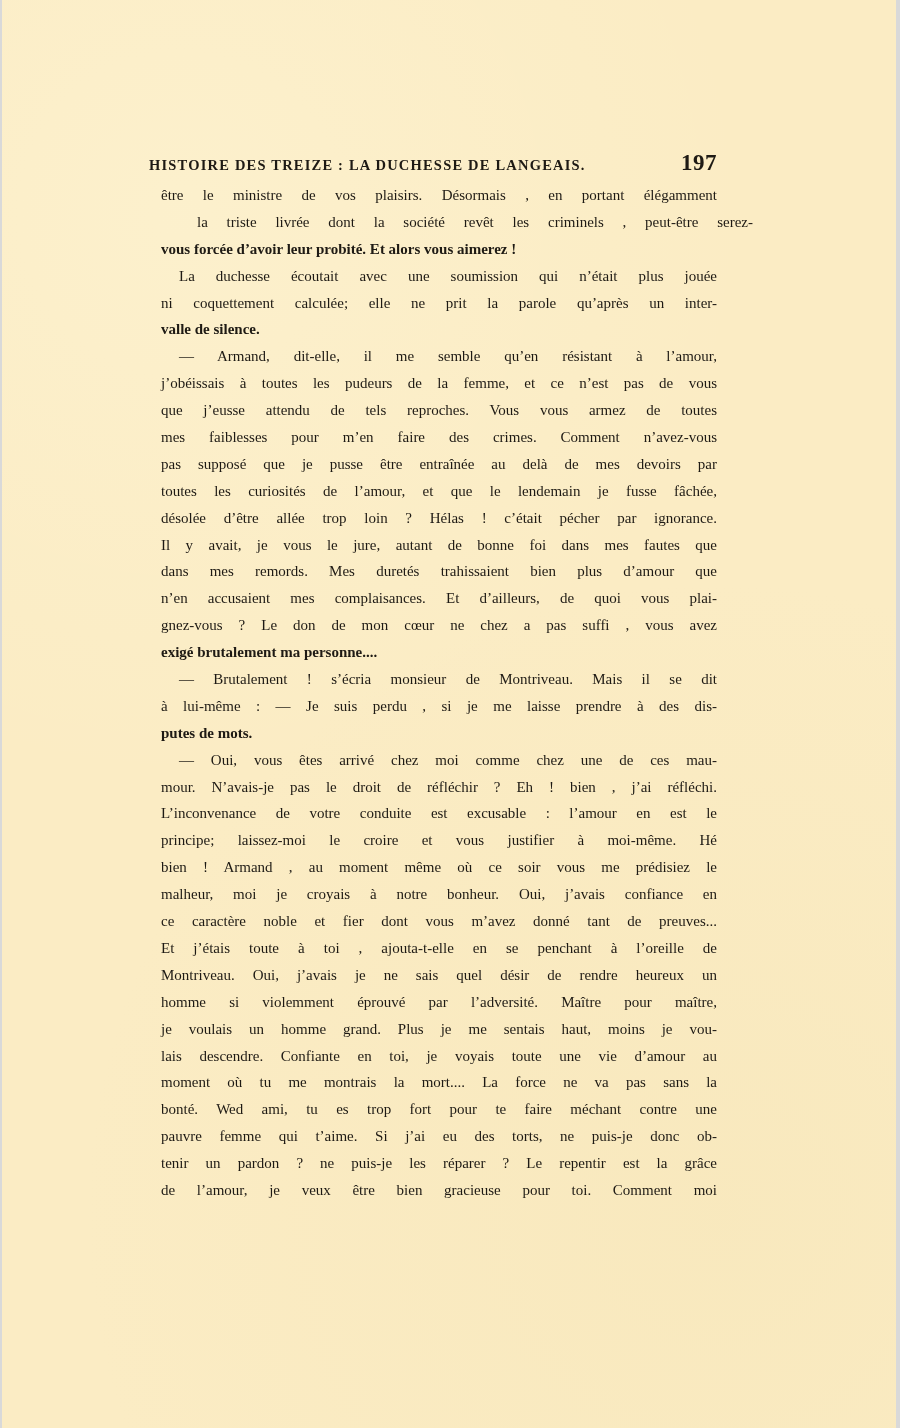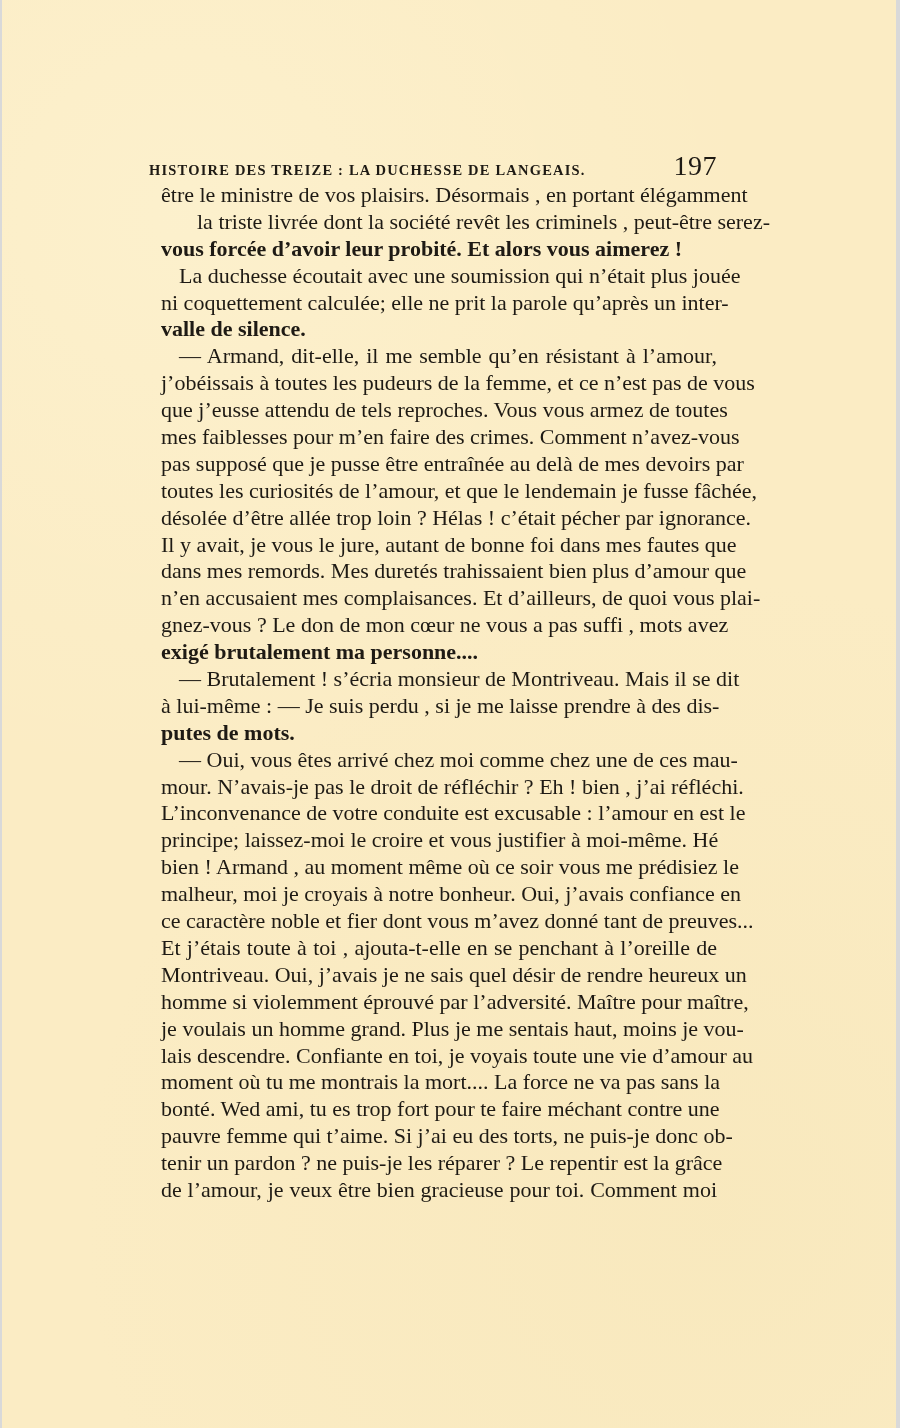--- a/index.html
+++ b/index.html
@@ -40,29 +40,29 @@
       font-family: "Liberation Serif", "DejaVu Serif", serif;
     }
     .running-title {
       font-size: 14.5px;
       font-weight: bold;
       letter-spacing: 1.2px;
       text-transform: uppercase;
       margin-left: -12px;
     }
     .page-number {
-      font-size: 28px;
-      font-weight: normal;
+      font-size: 23px;
+      font-weight: bold;
       letter-spacing: 0.5px;
     }
     .line {
       height: 26.9px;
       line-height: 26.9px;
       font-family: "Liberation Serif", "DejaVu Serif", serif;
-      font-size: 22px;
+      font-size: 15px;
       font-stretch: condensed;
       white-space: nowrap;
       text-align: justify;
       text-align-last: justify;
       transform-origin: left center;
     }
     .line.last {
       text-align-last: left;
       font-weight: bold;
     }
@@ -98,21 +98,21 @@
         <div class="line indent"><span style="width: 538px; display: inline-block;">— Armand, dit-elle, il me semble qu’en résistant à l’amour,</span></div>
         <div class="line"><span style="width: 556px; display: inline-block;">j’obéissais à toutes les pudeurs de la femme, et ce n’est pas de vous</span></div>
         <div class="line"><span style="width: 556px; display: inline-block;">que j’eusse attendu de tels reproches. Vous vous armez de toutes</span></div>
         <div class="line"><span style="width: 556px; display: inline-block;">mes faiblesses pour m’en faire des crimes. Comment n’avez-vous</span></div>
         <div class="line"><span style="width: 556px; display: inline-block;">pas supposé que je pusse être entraînée au delà de mes devoirs par</span></div>
         <div class="line"><span style="width: 556px; display: inline-block;">toutes les curiosités de l’amour, et que le lendemain je fusse fâchée,</span></div>
         <div class="line"><span style="width: 556px; display: inline-block;">désolée d’être allée trop loin ? Hélas ! c’était pécher par ignorance.</span></div>
         <div class="line"><span style="width: 556px; display: inline-block;">Il y avait, je vous le jure, autant de bonne foi dans mes fautes que</span></div>
         <div class="line"><span style="width: 556px; display: inline-block;">dans mes remords. Mes duretés trahissaient bien plus d’amour que</span></div>
         <div class="line"><span style="width: 556px; display: inline-block;">n’en accusaient mes complaisances. Et d’ailleurs, de quoi vous plai-</span></div>
-        <div class="line"><span style="width: 556px; display: inline-block;">gnez-vous ? Le don de mon cœur ne vous a pas suffi , mots avez</span></div>
+        <div class="line"><span style="width: 556px; display: inline-block;">gnez-vous ? Le don de mon cœur ne chez a pas suffi , vous avez</span></div>
         <div class="line last"><span style="width: auto; display: inline-block;">exigé brutalement ma personne....</span></div>
         <div class="line indent"><span style="width: 538px; display: inline-block;">— Brutalement ! s’écria monsieur de Montriveau. Mais il se dit</span></div>
         <div class="line"><span style="width: 556px; display: inline-block;">à lui-même : — Je suis perdu , si je me laisse prendre à des dis-</span></div>
         <div class="line last"><span style="width: auto; display: inline-block;">putes de mots.</span></div>
         <div class="line indent"><span style="width: 538px; display: inline-block;">— Oui, vous êtes arrivé chez moi comme chez une de ces mau-</span></div>
         <div class="line"><span style="width: 556px; display: inline-block;">mour. N’avais-je pas le droit de réfléchir ? Eh ! bien , j’ai réfléchi.</span></div>
         <div class="line"><span style="width: 556px; display: inline-block;">L’inconvenance de votre conduite est excusable : l’amour en est le</span></div>
         <div class="line"><span style="width: 556px; display: inline-block;">principe; laissez-moi le croire et vous justifier à moi-même. Hé</span></div>
         <div class="line"><span style="width: 556px; display: inline-block;">bien ! Armand , au moment même où ce soir vous me prédisiez le</span></div>
         <div class="line"><span style="width: 556px; display: inline-block;">malheur, moi je croyais à notre bonheur. Oui, j’avais confiance en</span></div>

